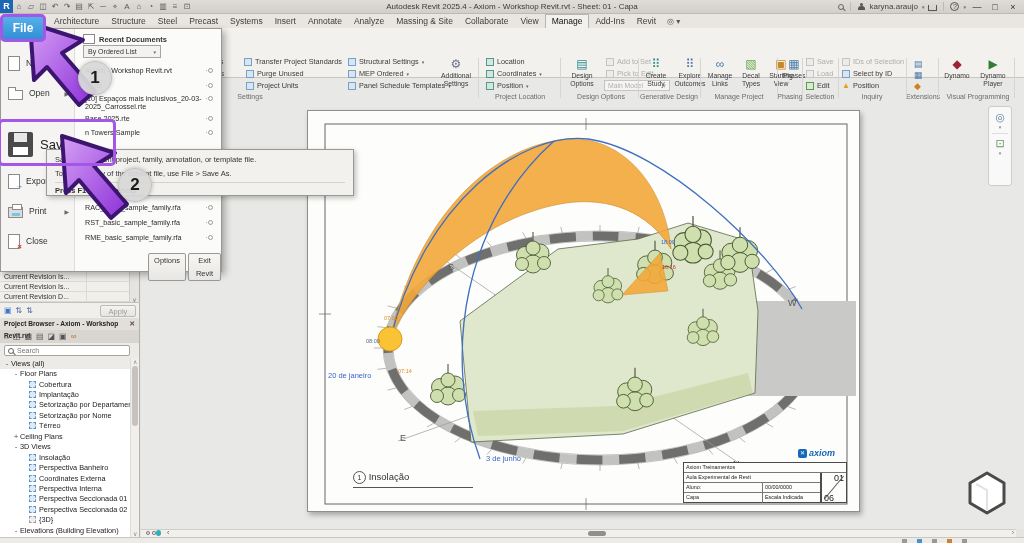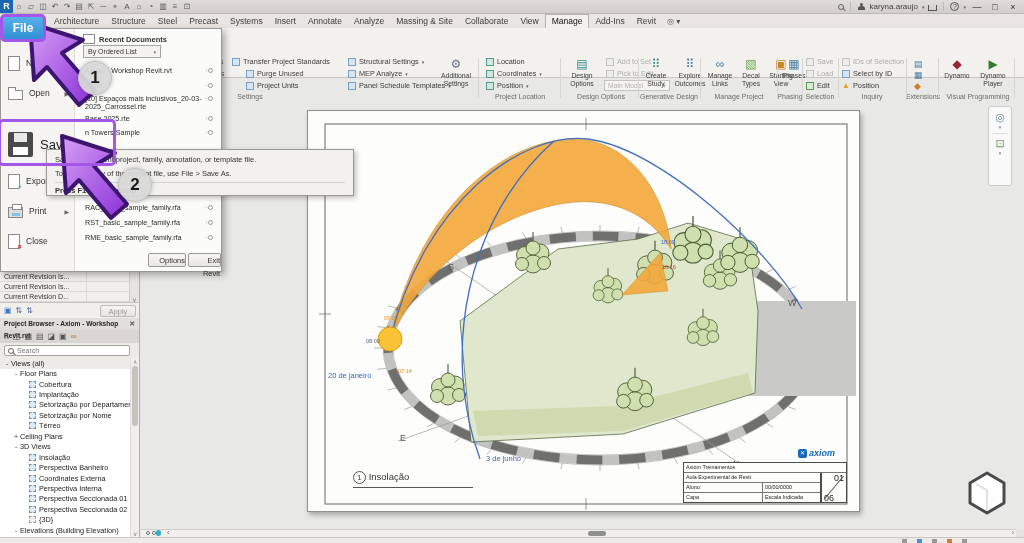--- a/index.html
+++ b/index.html
@@ -106,38 +106,39 @@
   #fm-save{position:absolute;left:0;top:92px;width:73px;height:46px;display:flex;align-items:center;gap:7px;padding-left:7px}
   .ico-save{width:25px;height:25px;background:#4a4a4a;border-radius:2px;position:relative;flex:0 0 25px}
   .ico-save::before{content:'';position:absolute;left:6px;top:1px;width:13px;height:9px;background:#e8e8e8}
   .ico-save::after{content:'';position:absolute;left:5px;bottom:2px;width:15px;height:8px;background:#fff}
   #fm-save .slabel{font-size:13px;color:#222}
   #fm-right{position:absolute;left:74px;top:0;width:148px;height:100%}
   #fm-rd{position:absolute;left:8px;top:5px;display:flex;align-items:center;gap:4px;font-size:7.5px;font-weight:bold;color:#333}
   #fm-sort{position:absolute;left:8px;top:16px;width:78px;height:13px;border:1px solid #a8a5a1;background:#f3f2f0;font-size:7px;color:#333;display:flex;align-items:center;justify-content:space-between;padding:0 4px}
   .recent-item{position:absolute;font-size:7.2px;color:#2a2a2a;line-height:8px;max-width:136px}
   .pin{position:absolute;width:5px;height:5px;border:1px solid #9a9a9a;border-radius:50%;box-shadow:-4px 0 0 -2px #9a9a9a}
-  .fm-btn{position:absolute;top:224px;height:14px;border:1px solid #999;border-radius:2px;background:linear-gradient(#f8f7f5,#e8e6e2);font-size:7.5px;color:#333;text-align:right;line-height:13px}
+  .fm-btn{position:absolute;top:224px;height:28px;border:1px solid #999;border-radius:2px;background:linear-gradient(#f8f7f5,#e8e6e2);font-size:7.5px;color:#333;text-align:center;line-height:13px}
   
   #tooltip{position:absolute;left:46px;top:149px;width:308px;height:47px;background:#f2f1ee;border:1px solid #9b9894;box-shadow:2px 2px 5px rgba(0,0,0,.25);z-index:45;font-size:7.5px;color:#333;padding:5px 8px}
   #tooltip .tline2{margin-top:5px}
   #tooltip .thr{margin-top:4px;border-top:1px solid #d5d2ce}
   #tooltip .thelp{margin-top:3px;font-weight:bold}
   
   .hlbox{position:absolute;border:3px solid #a356e8;border-radius:5px;z-index:50;pointer-events:none}
   .ann-arrow{position:absolute;z-index:47}
   .badge{position:absolute;width:34px;height:34px;border-radius:50%;background:rgba(216,216,216,.94);border:1px solid #c2c2c2;color:#1a1a1a;font-weight:bold;font-size:17px;display:flex;align-items:center;justify-content:center;z-index:48;box-shadow:0 0 4px rgba(0,0,0,.25)}
   #filebtn{position:absolute;left:3px;top:16px;width:40px;height:25px;background:linear-gradient(#58b1e9,#2d8dd2);border-radius:3px;color:#fff;font-size:12px;font-weight:bold;text-align:center;line-height:25px;z-index:49}
 </style>
 </head>
 <body>
 
 <div id="titlebar">
   <span class="rlogo">R</span>
   <span id="qat"><span class="q">⌂</span><span class="q">▱</span><span class="q">◫</span><span class="q">↶</span><span class="q">↷</span><span class="q">▤</span><span class="q">⇱</span><span class="q">─</span><span class="q">⌖</span><span class="q">A</span><span class="q">⌂</span><span class="q">◔</span><span class="q">▥</span><span class="q">≡</span><span class="q">⊡</span></span>
+  <span id="tb-title">Autodesk Revit 2025.4 - Axiom - Workshop Revit.rvt - Sheet: 01 - Capa</span>
   <span id="tb-right">
     <span class="mag"></span>
     <span class="qsep"></span>
     <span class="person"></span>
     <span>karyna.araujo</span>
     <span class="da">▾</span>
     <span class="cart"></span>
     <span class="qsep"></span>
     <span class="qhelp">?</span>
     <span class="da">▾</span>
@@ -178,40 +179,40 @@
       <span>Project Parameters</span>
     </div>
     <div class="rrow b" style="left: 150px; top: 40px;">
       <span class="ri"></span>
       <span>Shared Parameters</span>
     </div>
     <div class="rrow b" style="left: 150px; top: 52px;">
       <span class="ri"></span>
       <span>Global Parameters</span>
     </div>
-    <div class="rrow b" style="left: 232px; top: 28px;">
+    <div class="rrow b" style="left: 244px; top: 28px;">
       <span class="ri"></span>
       <span>Transfer Project Standards</span>
     </div>
     <div class="rrow b" style="left: 246px; top: 40px;">
       <span class="ri"></span>
       <span>Purge Unused</span>
     </div>
     <div class="rrow b" style="left: 246px; top: 52px;">
       <span class="ri"></span>
       <span>Project Units</span>
     </div>
     <div class="rrow b" style="left: 348px; top: 28px;">
       <span class="ri"></span>
       <span>Structural Settings</span>
       <span class="da">▾</span>
     </div>
     <div class="rrow b" style="left: 348px; top: 40px;">
       <span class="ri"></span>
-      <span>MEP Analyze</span>
+      <span>MEP Ordered</span>
       <span class="da">▾</span>
     </div>
     <div class="rrow b" style="left: 348px; top: 52px;">
       <span class="ri"></span>
       <span>Panel Schedule Templates</span>
       <span class="da">▾</span>
     </div>
     <div class="rrow t" style="left: 486px; top: 28px;">
       <span class="ri"></span>
       <span>Location</span>

